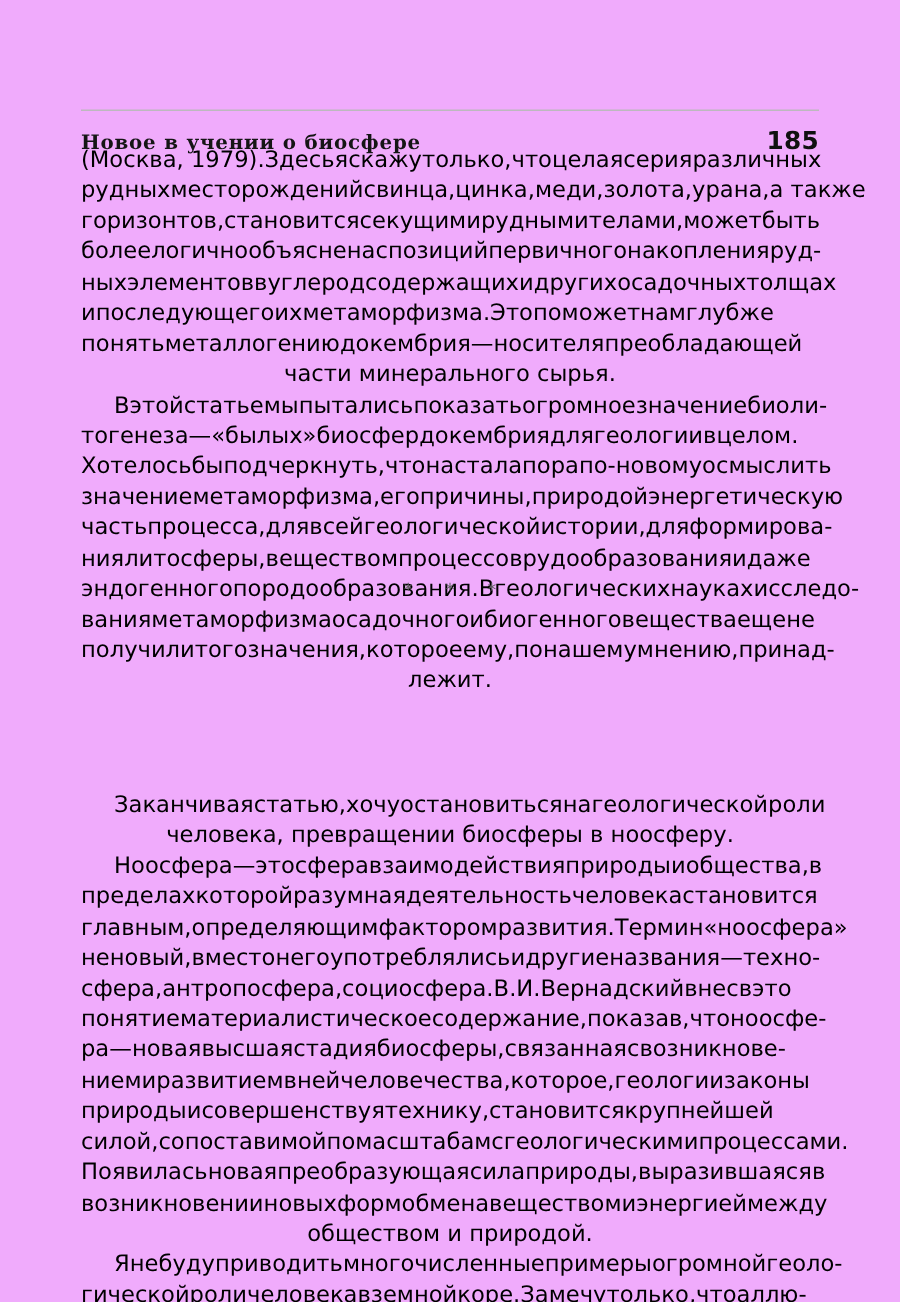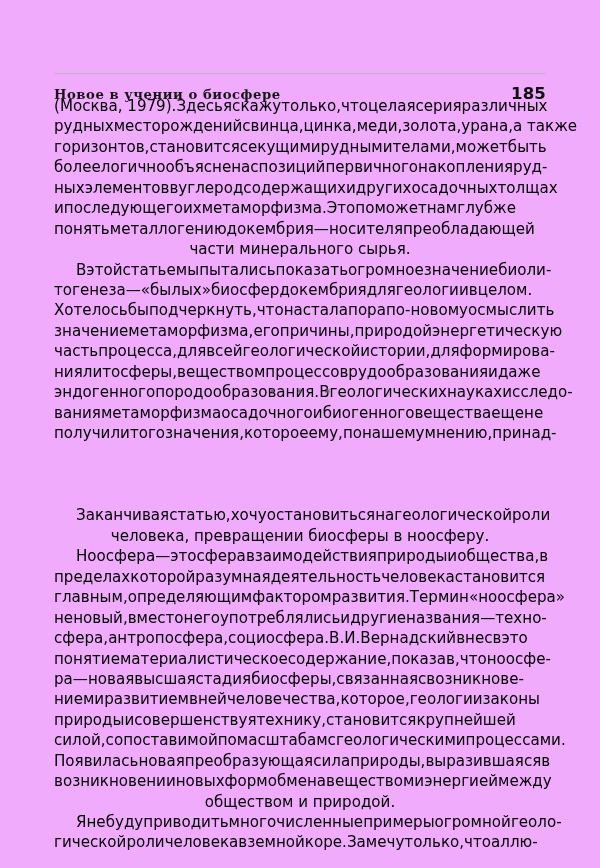--- a/index.html
+++ b/index.html
@@ -140,20 +140,21 @@
       <div class="para">
         <div class="line just"><span class="indent"></span><span class="w">В</span><span class="w">этой</span><span class="w">статье</span><span class="w">мы</span><span class="w">пытались</span><span class="w">показать</span><span class="w">огромное</span><span class="w">значение</span><span class="w">биоли-</span></div>
         <div class="line just"><span class="w">тогенеза</span><span class="w">—</span><span class="w">«былых»</span><span class="w">биосфер</span><span class="w">докембрия</span><span class="w">для</span><span class="w">геологии</span><span class="w">в</span><span class="w">целом.</span></div>
         <div class="line just"><span class="w">Хотелось</span><span class="w">бы</span><span class="w">подчеркнуть,</span><span class="w">что</span><span class="w">настала</span><span class="w">пора</span><span class="w">по-новому</span><span class="w">осмыслить</span></div>
         <div class="line just"><span class="w">значение</span><span class="w">метаморфизма,</span><span class="w">его</span><span class="w">причины,</span><span class="w">природой</span><span class="w">энергетическую</span></div>
         <div class="line just"><span class="w">часть</span><span class="w">процесса,</span><span class="w">для</span><span class="w">всей</span><span class="w">геологической</span><span class="w">истории,</span><span class="w">для</span><span class="w">формирова-</span></div>
         <div class="line just"><span class="w">ния</span><span class="w">литосферы,</span><span class="w">веществом</span><span class="w">процессов</span><span class="w">рудообразования</span><span class="w">и</span><span class="w">даже</span></div>
         <div class="line just"><span class="w">эндогенного</span><span class="w">породообразования.</span><span class="w">В</span><span class="w">геологических</span><span class="w">науках</span><span class="w">исследо-</span></div>
         <div class="line just"><span class="w">вания</span><span class="w">метаморфизма</span><span class="w">осадочного</span><span class="w">и</span><span class="w">биогенного</span><span class="w">вещества</span><span class="w">еще</span><span class="w">не</span></div>
         <div class="line just"><span class="w">получили</span><span class="w">того</span><span class="w">значения,</span><span class="w">которое</span><span class="w">ему,</span><span class="w">по</span><span class="w">нашему</span><span class="w">мнению,</span><span class="w">принад-</span></div>
+        <div class="line flush"><span class="w">лежит.</span></div>
       </div>
       <div style="height: 62px;"></div>
       <div class="para">
         <div class="line just"><span class="indent"></span><span class="w">Заканчивая</span><span class="w">статью,</span><span class="w">хочу</span><span class="w">остановиться</span><span class="w">на</span><span class="w">геологической</span><span class="w">роли</span></div>
         <div class="line flush"><span class="w">человека, превращении биосферы в ноосферу.</span></div>
       </div>
       <div class="para">
         <div class="line just"><span class="indent"></span><span class="w">Ноосфера</span><span class="w">—</span><span class="w">это</span><span class="w">сфера</span><span class="w">взаимодействия</span><span class="w">природы</span><span class="w">и</span><span class="w">общества,</span><span class="w">в</span></div>
         <div class="line just"><span class="w">пределах</span><span class="w">которой</span><span class="w">разумная</span><span class="w">деятельность</span><span class="w">человека</span><span class="w">становится</span></div>
         <div class="line just"><span class="w">главным,</span><span class="w">определяющим</span><span class="w">фактором</span><span class="w">развития.</span><span class="w">Термин</span><span class="w">«ноосфера»</span></div>

